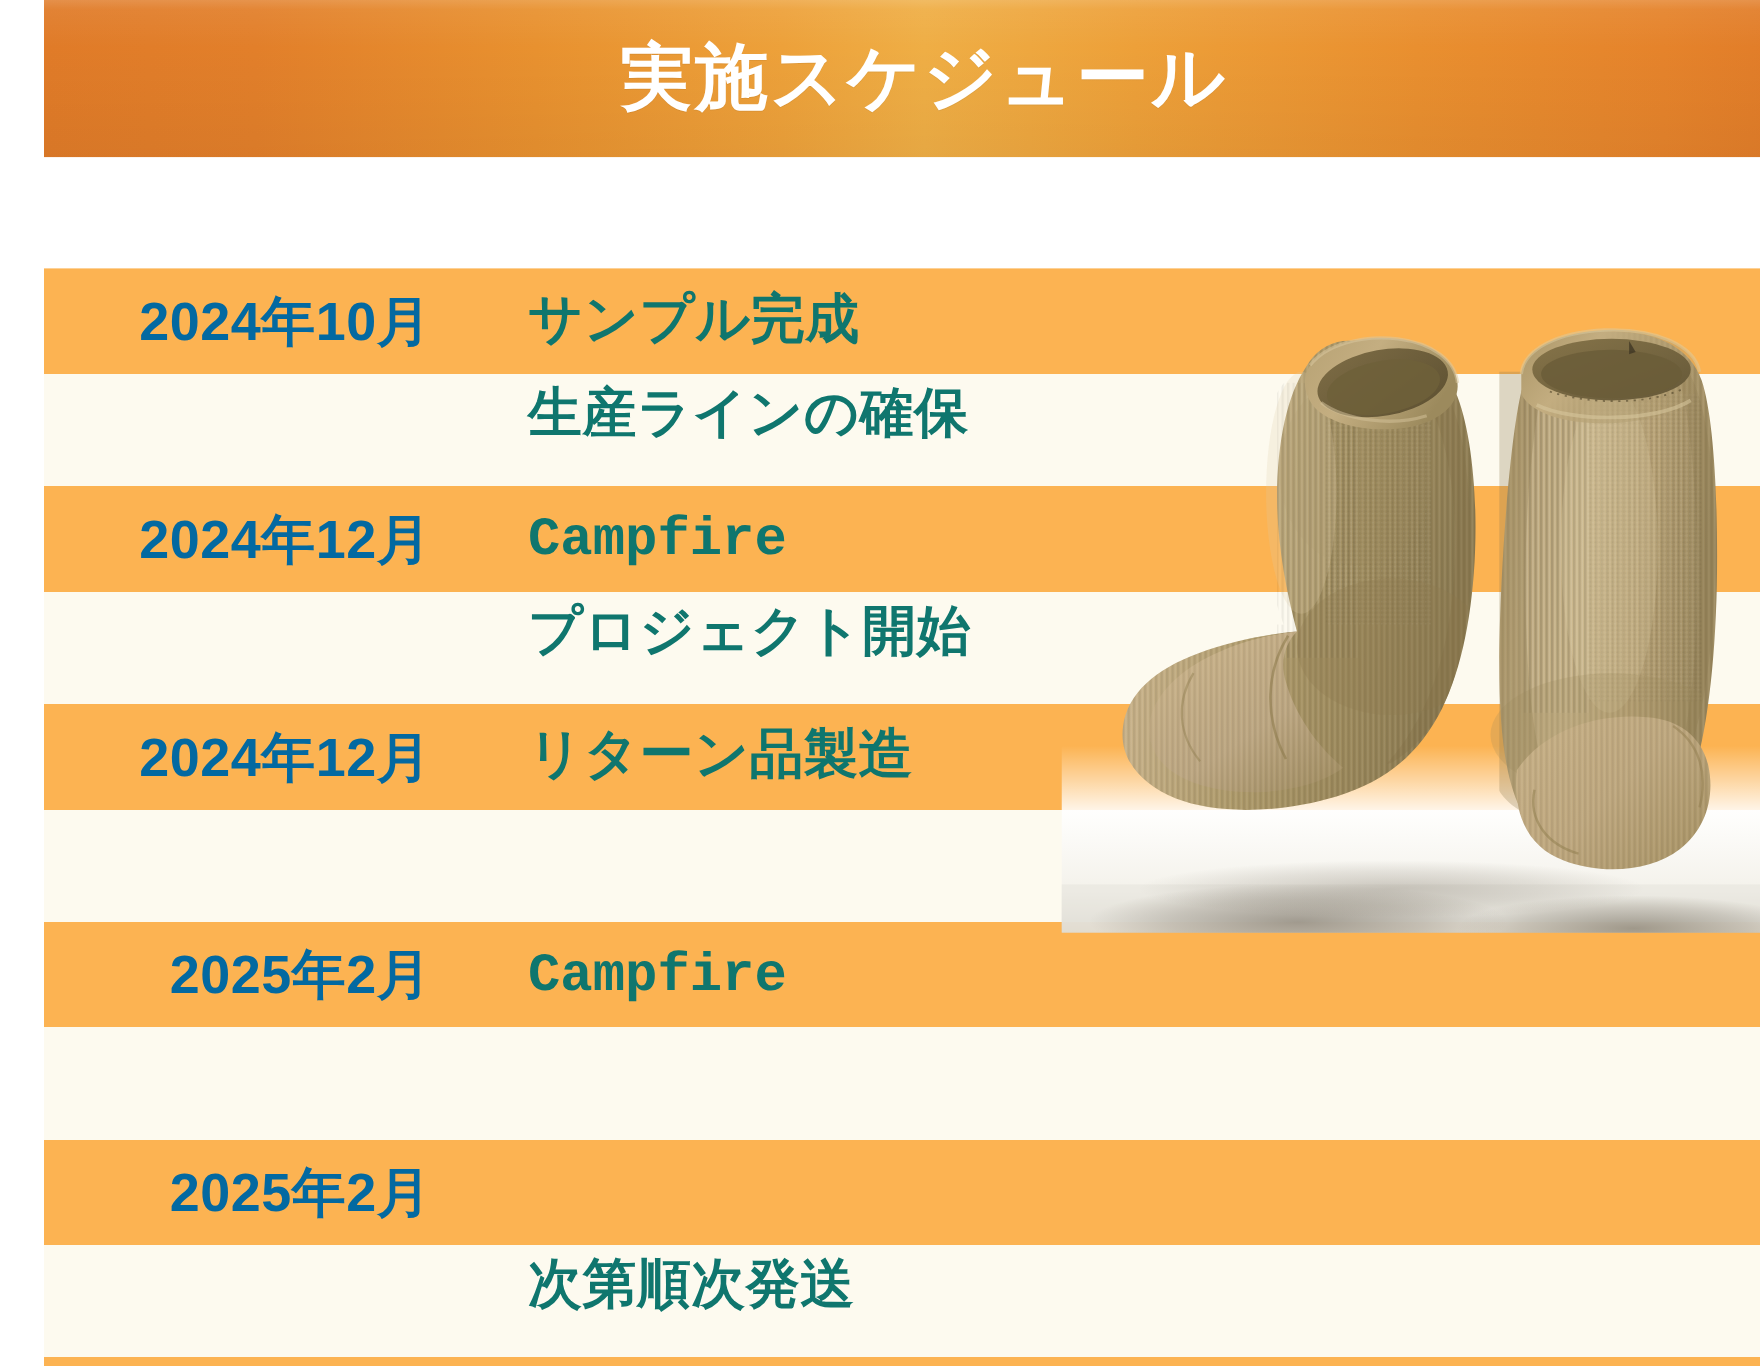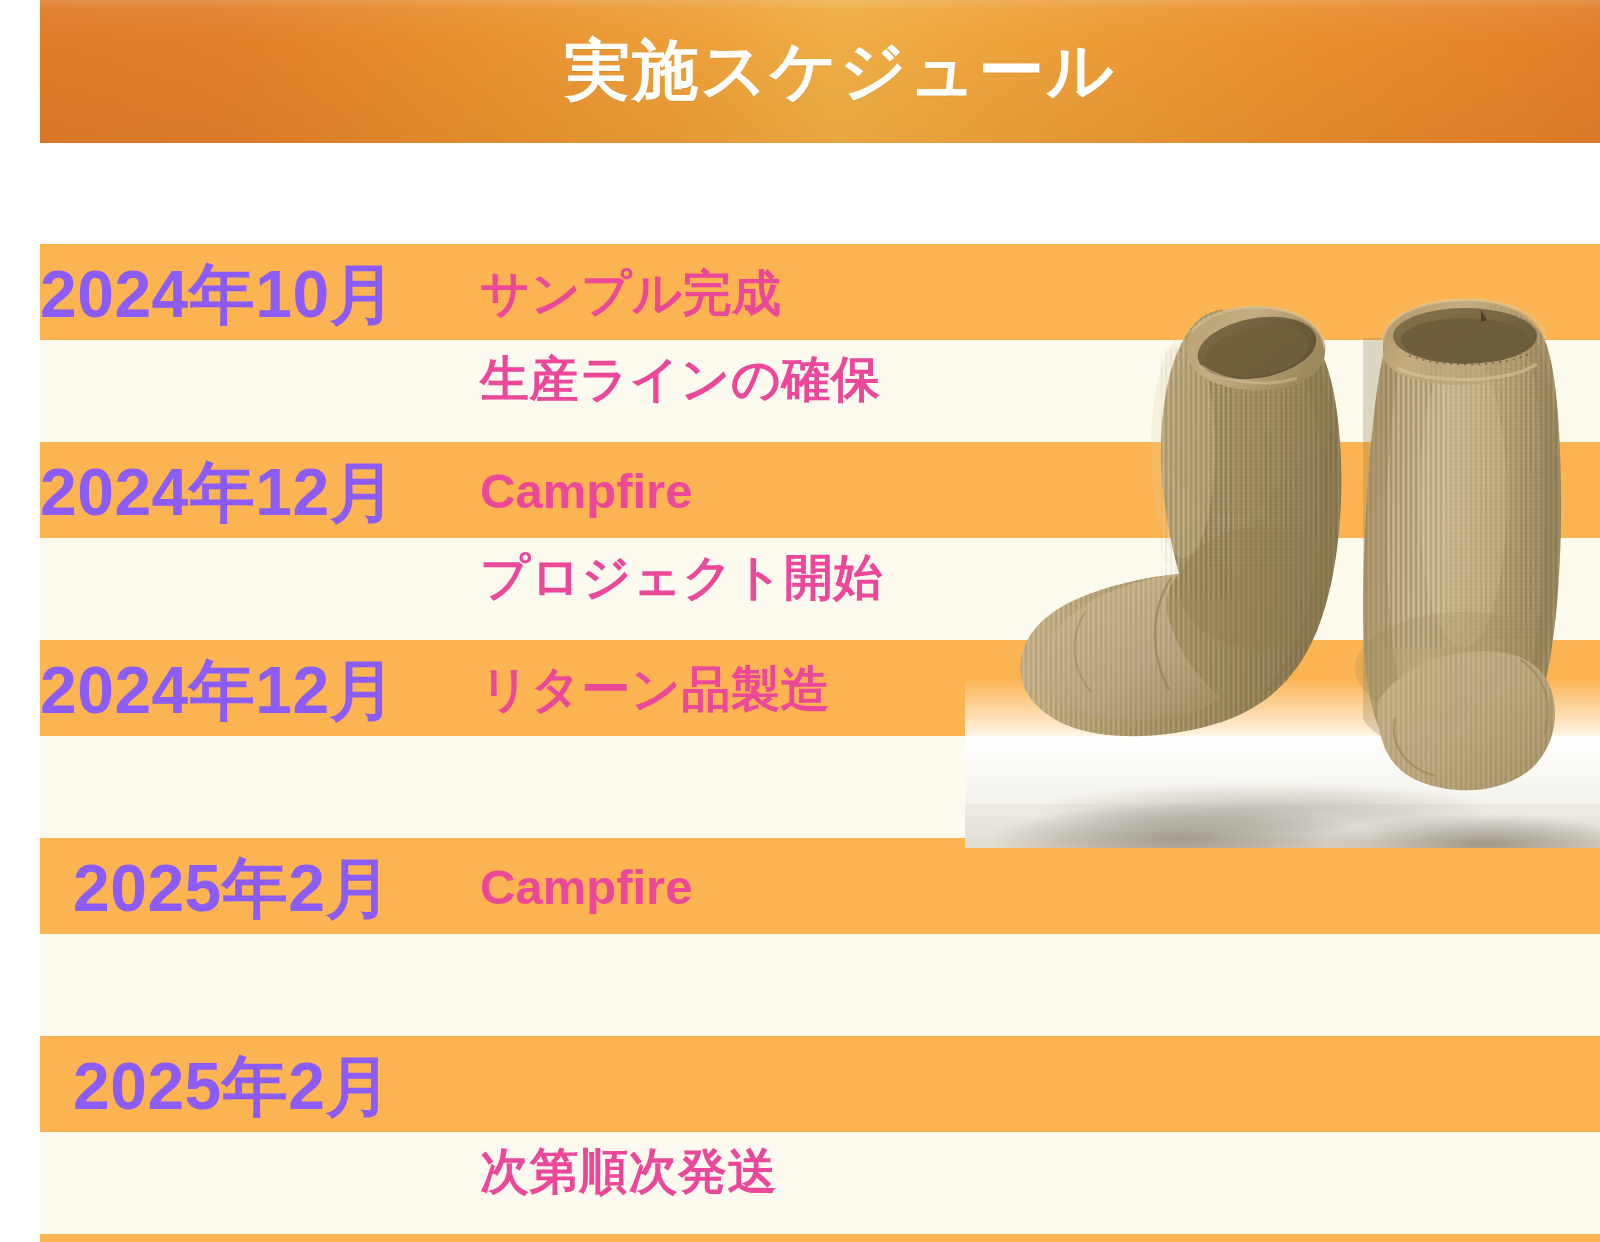--- a/index.html
+++ b/index.html
@@ -61,36 +61,37 @@
     height:99px;
     display:flex;
     align-items:center;
   }
   .line.top  { top:0px; }
   .line.bot  { top:86px; }
 
   .date-cell{
     width:352px;
     text-align:right;
-    font-size:66px;
+    font-size:49px;
     font-weight:700;
-    color:#8b5cf6;
+    color:#0369a1;
     letter-spacing:0.5px;
     line-height:1;
     white-space:nowrap;
     padding-right:0px;
   }
   .desc-cell{
     margin-left:88px;
     font-size:49px;
     font-weight:700;
-    color:#ec4899;
+    color:#0f766e;
     letter-spacing:0.5px;
     line-height:1;
     white-space:nowrap;
+    font-family:Liberation Mono, monospace;
   }
   .desc-cell.latin{ letter-spacing:0px;text-align:right; }
   .spacer-cell{ width:352px; }
 
   
   #socks-photo{
     position:absolute;
     left:925px; top:248px;
     width:675px; height:600px;
     pointer-events:none;

